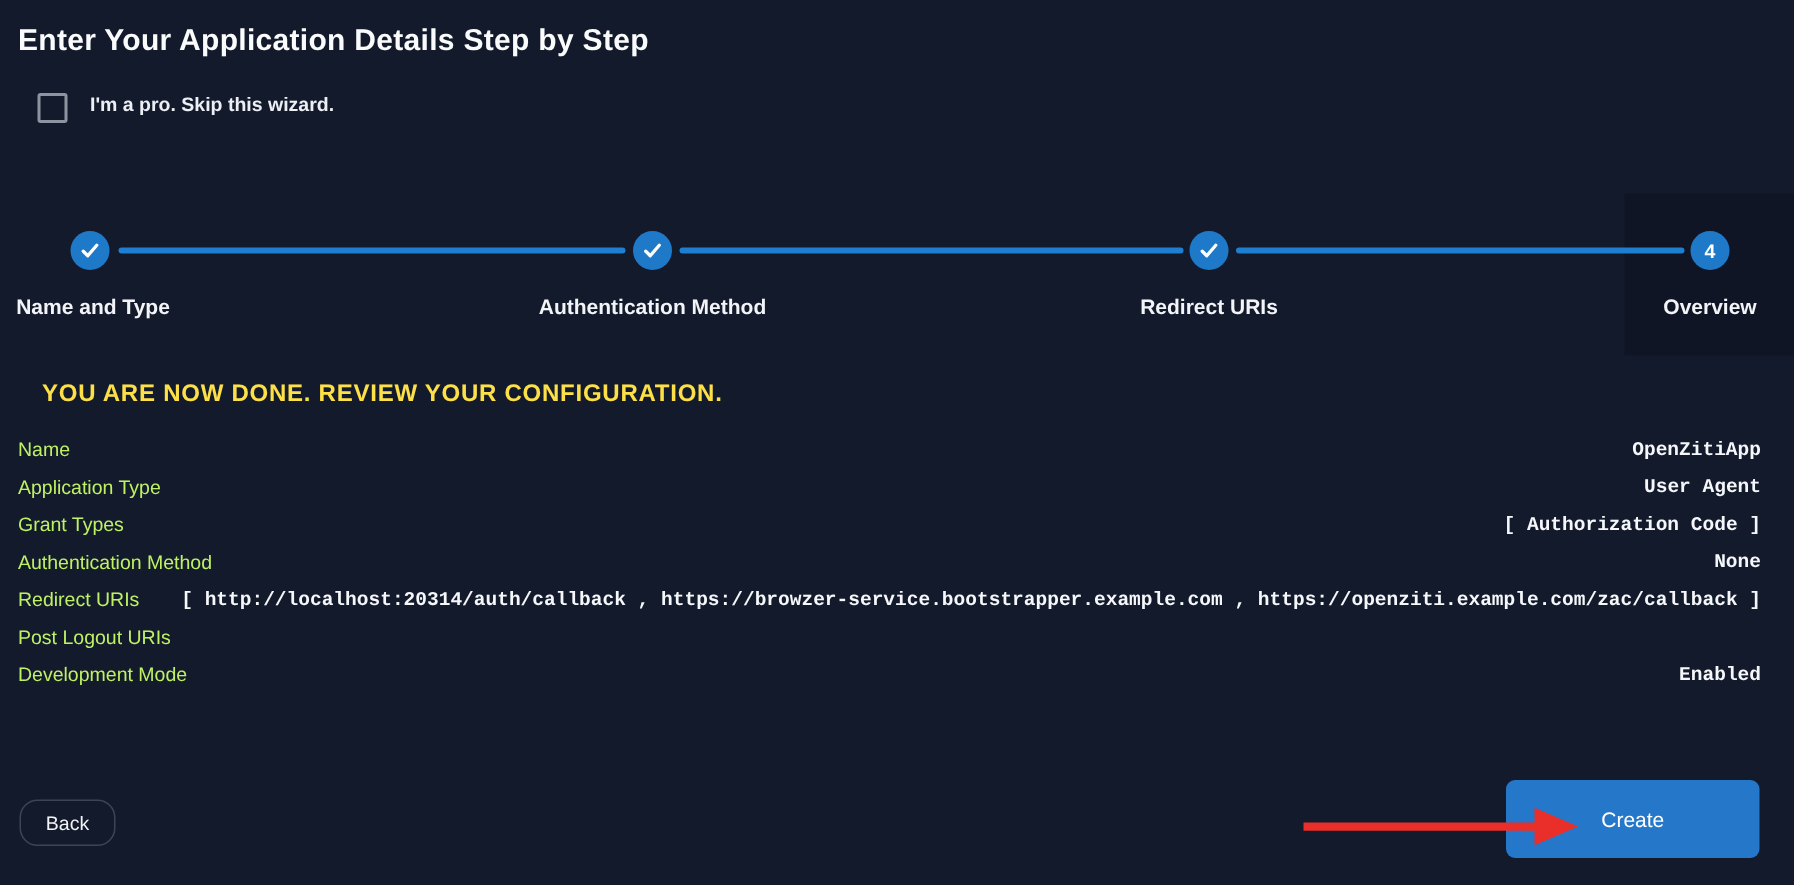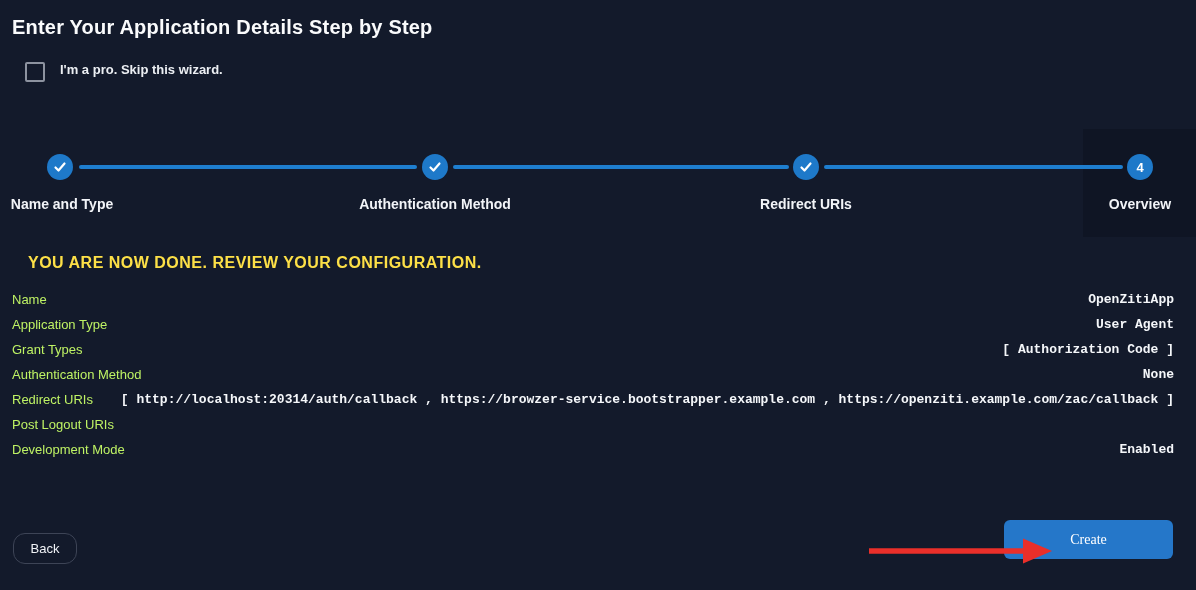--- a/index.html
+++ b/index.html
@@ -72,23 +72,23 @@
   .row-value{font-size:13px;font-weight:bold;color:#f5f7fa;white-space:nowrap;font-family:Liberation Mono, monospace;}
 
   
   .back-button{
     position:absolute;left:13px;top:533px;width:64px;height:31px;
     background:transparent;border:1px solid #3d4456;border-radius:12px;
     color:#f0f2f6;font-size:13px;font-family:"Liberation Sans",sans-serif;
     cursor:pointer;
   }
   .create-button{
-    position:absolute;left:1004px;top:520px;width:169px;height:39px;
+    position:absolute;left:1004px;top:520px;width:169px;height:52px;
     background:#2577c9;border:none;border-radius:6px;
-    color:#ffffff;font-size:14px;font-family:Liberation Serif, serif;
+    color:#ffffff;font-size:14px;font-family:Liberation Sans, sans-serif;
     cursor:pointer;
   }
   .arrow-annotation{
     position:absolute;left:865px;top:537px;width:190px;height:28px;
     pointer-events:none;
   }
 </style>
 </head>
 <body>
 

